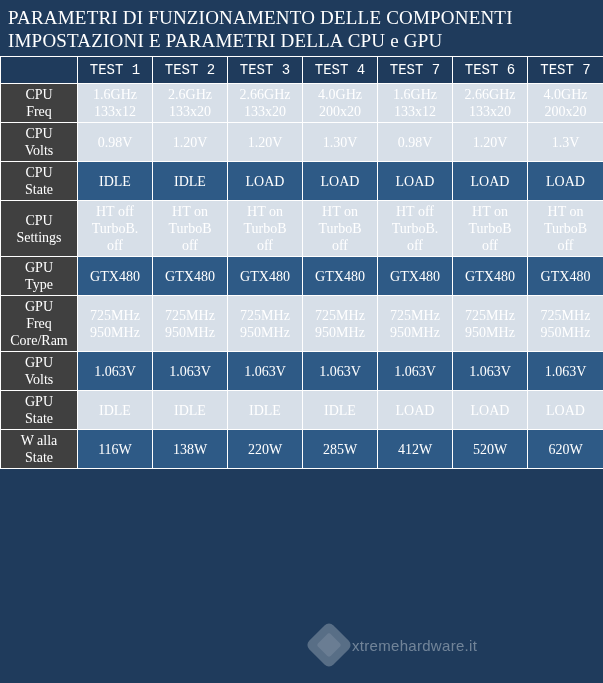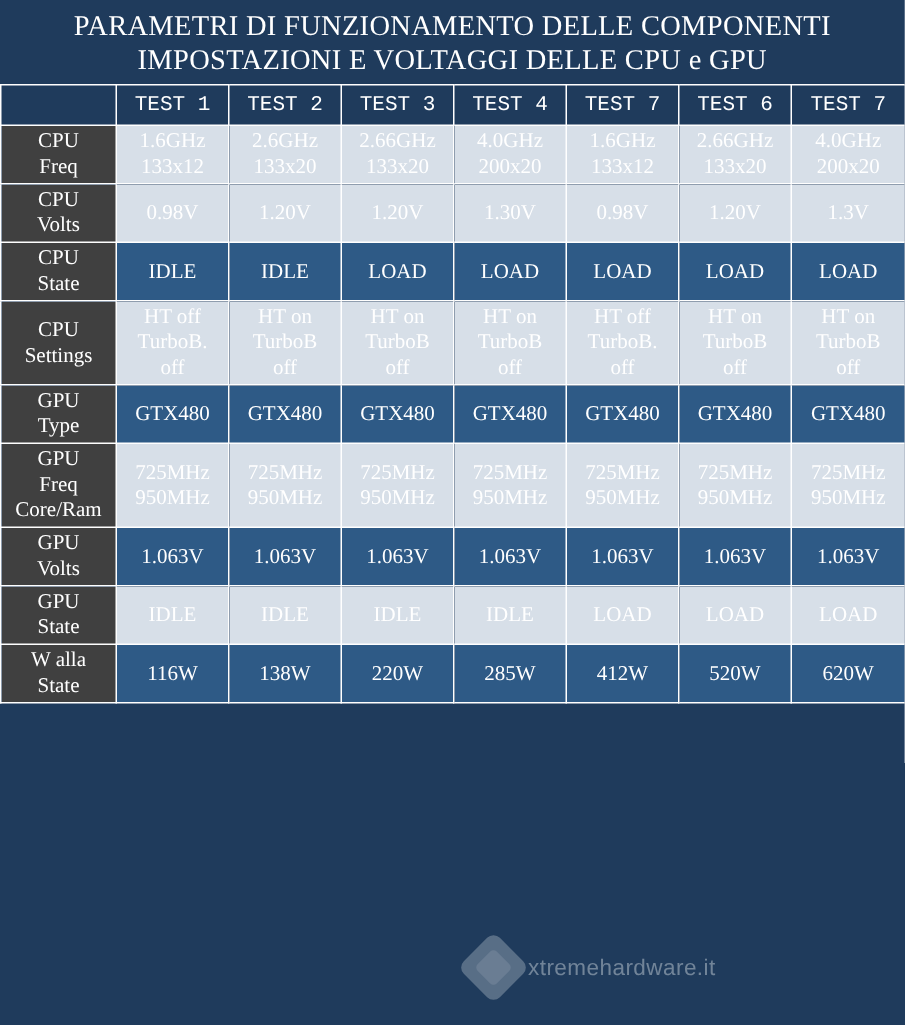--- a/index.html
+++ b/index.html
@@ -16,21 +16,20 @@
   .sheet {
     width: 603px;
     height: 683px;
     position: relative;
     background: #1f3b5c;
     box-sizing: border-box;
   }
   .title-block {
     background: #1f3b5c;
     color: #ffffff;
-    text-align: center;
     padding: 6px 8px 4px 8px;
     box-sizing: border-box;
   }
   .title-line {
     font-size: 19px;
     line-height: 23px;
     letter-spacing: 0.2px;
     white-space: nowrap;
   }
   .title-line.wrap {
@@ -121,21 +120,21 @@
     letter-spacing: 0.3px;
   }
 </style>
 </head>
 <body>
 
 <div class="sheet">
 
   <div class="title-block">
     <div class="title-line wrap">PARAMETRI DI FUNZIONAMENTO DELLE COMPONENTI</div>
-    <div class="title-line">IMPOSTAZIONI E VOLTAGGI DELLE CPU e GPU</div>
+    <div class="title-line">IMPOSTAZIONI E PARAMETRI DELLA CPU e GPU</div>
   </div>
 
   <table class="params">
     <colgroup>
       <col style="width:77px">
       <col style="width:75px">
       <col style="width:75px">
       <col style="width:75px">
       <col style="width:75px">
       <col style="width:75px">

